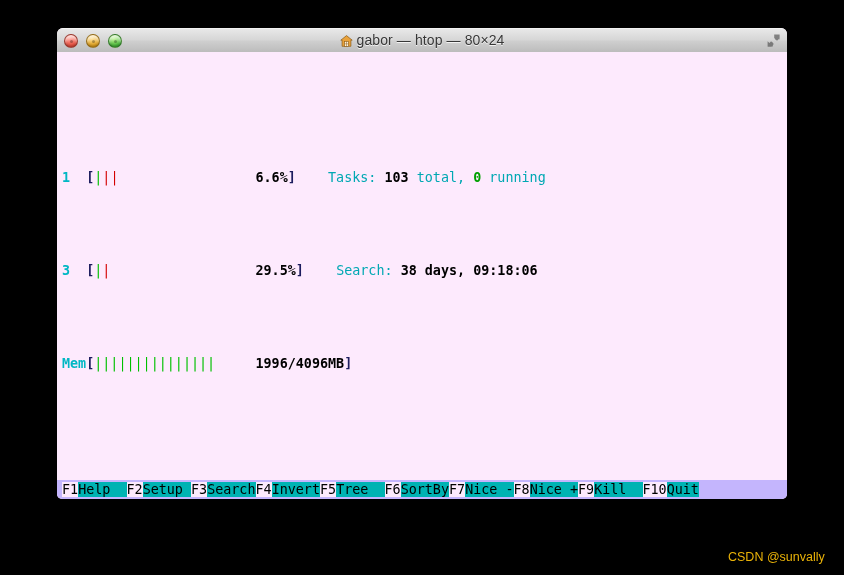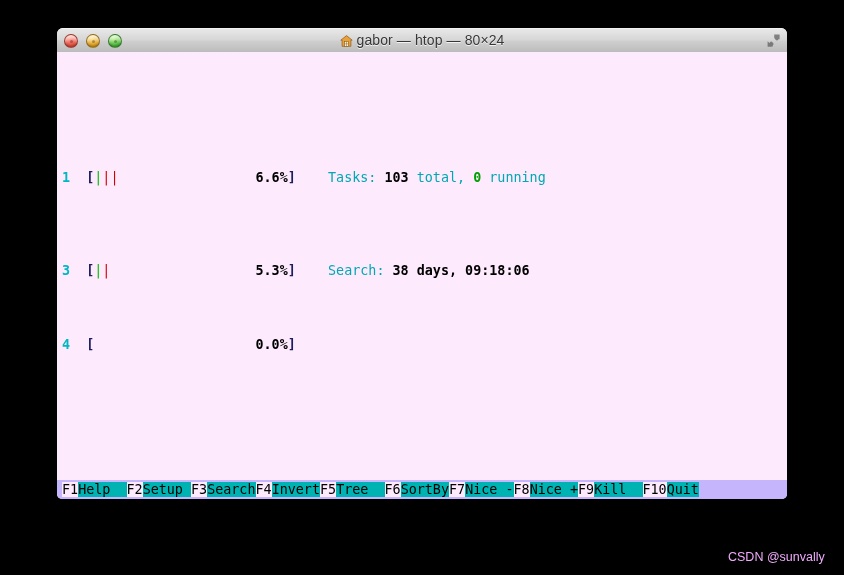--- a/index.html
+++ b/index.html
@@ -111,21 +111,21 @@
   }
   .fk-num { color: #000000; background: #fdeafd; }
   .fk-lbl { color: #000000; background: #00b3b3; }
 
   
   #watermark {
     position: absolute;
     left: 728px; top: 550px;
     font-family: "Liberation Sans", sans-serif;
     font-size: 12.5px;
-    color: #f0abfc;
+    color: #eab308;
     white-space: nowrap;
   }
 </style>
 </head>
 <body>
 
 <div id="window">
 
   <div id="titlebar">
     <div class="lights">
@@ -151,24 +151,24 @@
     </div>
   </div>
 
   <div id="term">
     <div id="term-inner">
 
       
       <div class="row"><span class="cy-b">1</span><span>  </span><span class="brk">[</span><span class="bar-g">|</span><span class="bar-r">|</span><span class="bar-r">|</span><span>                 </span><span class="blk-b">6.6%</span><span class="brk">]</span><span>    </span><span class="cy">Tasks: </span><span class="blk-b">103</span><span class="cy"> total, </span><span class="grn-b">0</span><span class="cy"> running</span></div>
 
 
-      <div class="row"><span class="cy-b">3</span><span>  </span><span class="brk">[</span><span class="bar-g">|</span><span class="bar-r">|</span><span>                  </span><span class="blk-b">5.3%</span><span class="brk">]</span><span>    </span><span class="cy">Search: </span><span class="blk-b">38 days, 09:18:06</span></div>
+      <div class="row"><span class="cy-b">3</span><span>  </span><span class="brk">[</span><span class="bar-g">|</span><span class="bar-r">|</span><span>                  </span><span class="blk-b">29.5%</span><span class="brk">]</span><span>    </span><span class="cy">Search: </span><span class="blk-b">38 days, 09:18:06</span></div>
 
-      <div class="row"><span class="cy-b">4</span><span>  </span><span class="brk">[</span><span>                    </span><span class="blk-b">0.0%</span><span class="brk">]</span></div>
 
+      <div class="row"><span class="cy-b">Mem</span><span class="brk">[</span><span class="bar-g" id="mem-bars">|||||||||||||||</span><span id="mem-pad">     </span><span class="blk-b">1996/4096MB</span><span class="brk">]</span></div>
 
       
 
       
 
       
       
 
       
       

